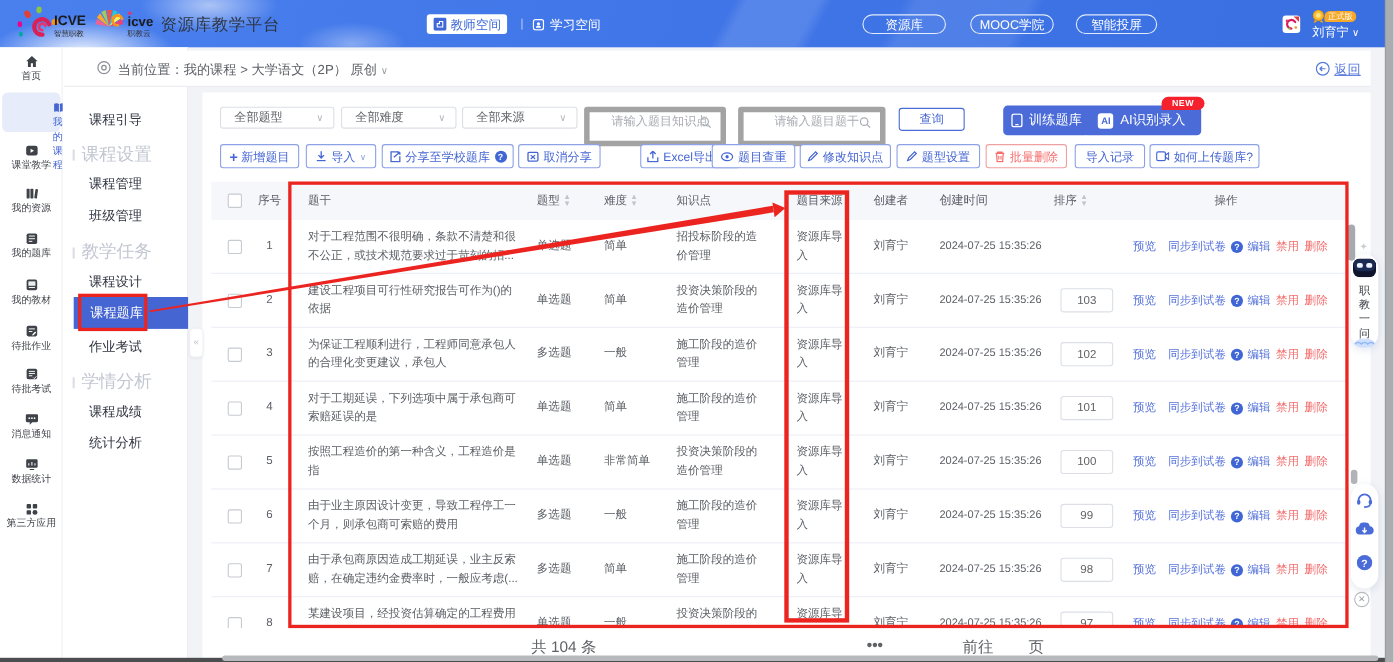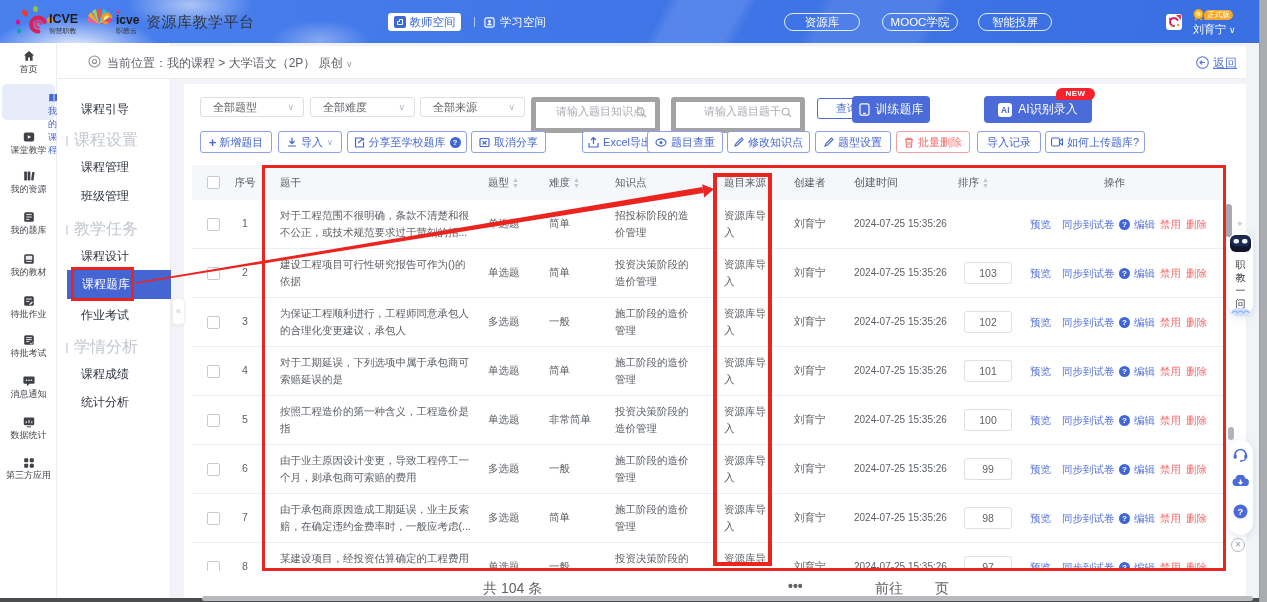--- a/index.html
+++ b/index.html
@@ -236,21 +236,21 @@
   <div class="sel" style="left:236px;width:105px;">全部来源<span class="car" style="line-height:18px;">∨</span></div>
   <div class="inp" style="left:347px;width:129px;">请输入题目知识点<span class="mag"><svg width="11" height="11" viewBox="0 0 11 11">
           <circle cx="4.6" cy="4.6" r="3.4" fill="none" stroke="#a9acb3" stroke-width="1.1"></circle>
           <path d="M7.2 7.2 L10 10" stroke="#a9acb3" stroke-width="1.1"></path>
         </svg></span></div>
   <div class="inp" style="left:487px;width:134px;">请输入题目题干<span class="mag"><svg width="11" height="11" viewBox="0 0 11 11">
           <circle cx="4.6" cy="4.6" r="3.4" fill="none" stroke="#a9acb3" stroke-width="1.1"></circle>
           <path d="M7.2 7.2 L10 10" stroke="#a9acb3" stroke-width="1.1"></path>
         </svg></span></div>
   <div class="btn" style="left:633px;top:14px;width:60px;height:21px;border-color:#4a6bd8;">查询</div>
-  <div class="solidbtn" style="left:668px;width:78px;justify-content:center;"><svg width="11" height="13" viewBox="0 0 11 13">
+  <div class="solidbtn" style="left:728px;width:78px;justify-content:center;"><svg width="11" height="13" viewBox="0 0 11 13">
         <rect x="1" y="0.8" width="9" height="11.4" rx="1.8" fill="none" stroke="#fff" stroke-width="1.2"></rect>
         <path d="M4 10.3 h3" stroke="#fff" stroke-width="1.1"></path>
       </svg>训练题库</div>
   <div class="solidbtn" style="left:800px;width:108px;"><span style="display:inline-flex;width:14px;height:14px;background:#fff;border-radius:3px;color:#4a6bd8;font-size:8.5px;font-weight:bold;align-items:center;justify-content:center;">AI</span>AI识别录入</div>
   <div class="newbadge">NEW</div>
 
   <div class="btn" style="left:16px;top:47px;width:72px;"><span style="font-size:13px;font-weight:bold;margin-right:-1px;">+</span>新增题目</div>
   <div class="btn" style="left:94px;top:47px;width:64px;"><svg width="10" height="10" viewBox="0 0 10 10">
         <path d="M5 0.5 v6 M2.5 4 L5 6.7 7.5 4 M1 9 h8" stroke="#4566d4" stroke-width="1.2" fill="none"></path>
       </svg>导入 <span style="font-size:8px;color:#8da2e6;">∨</span></div>

